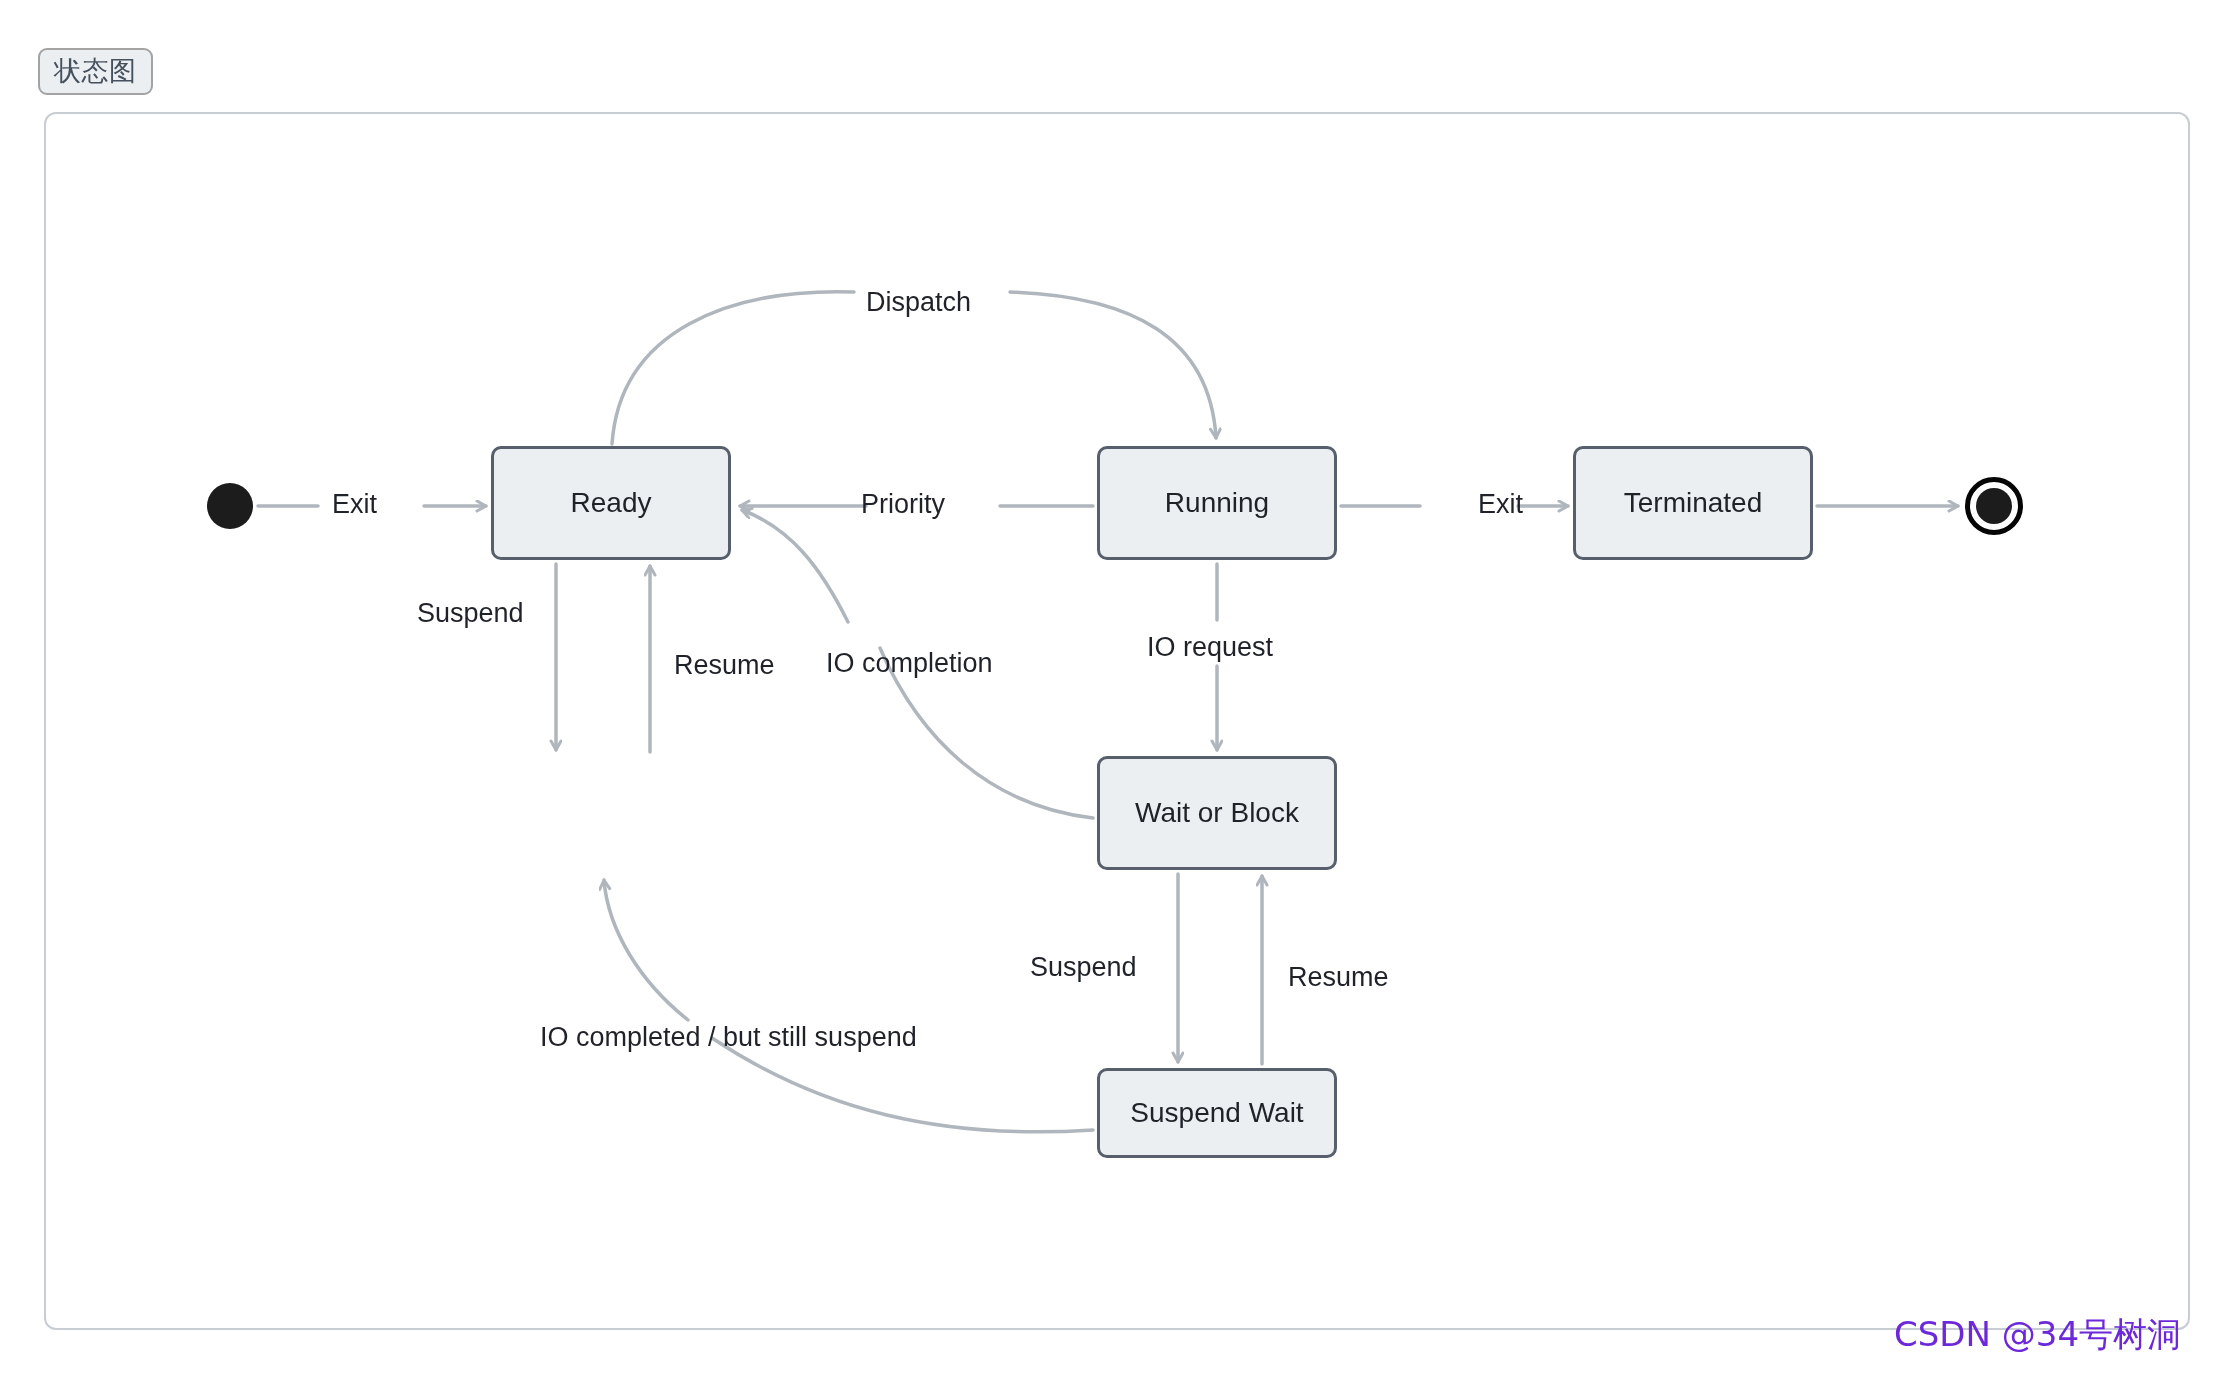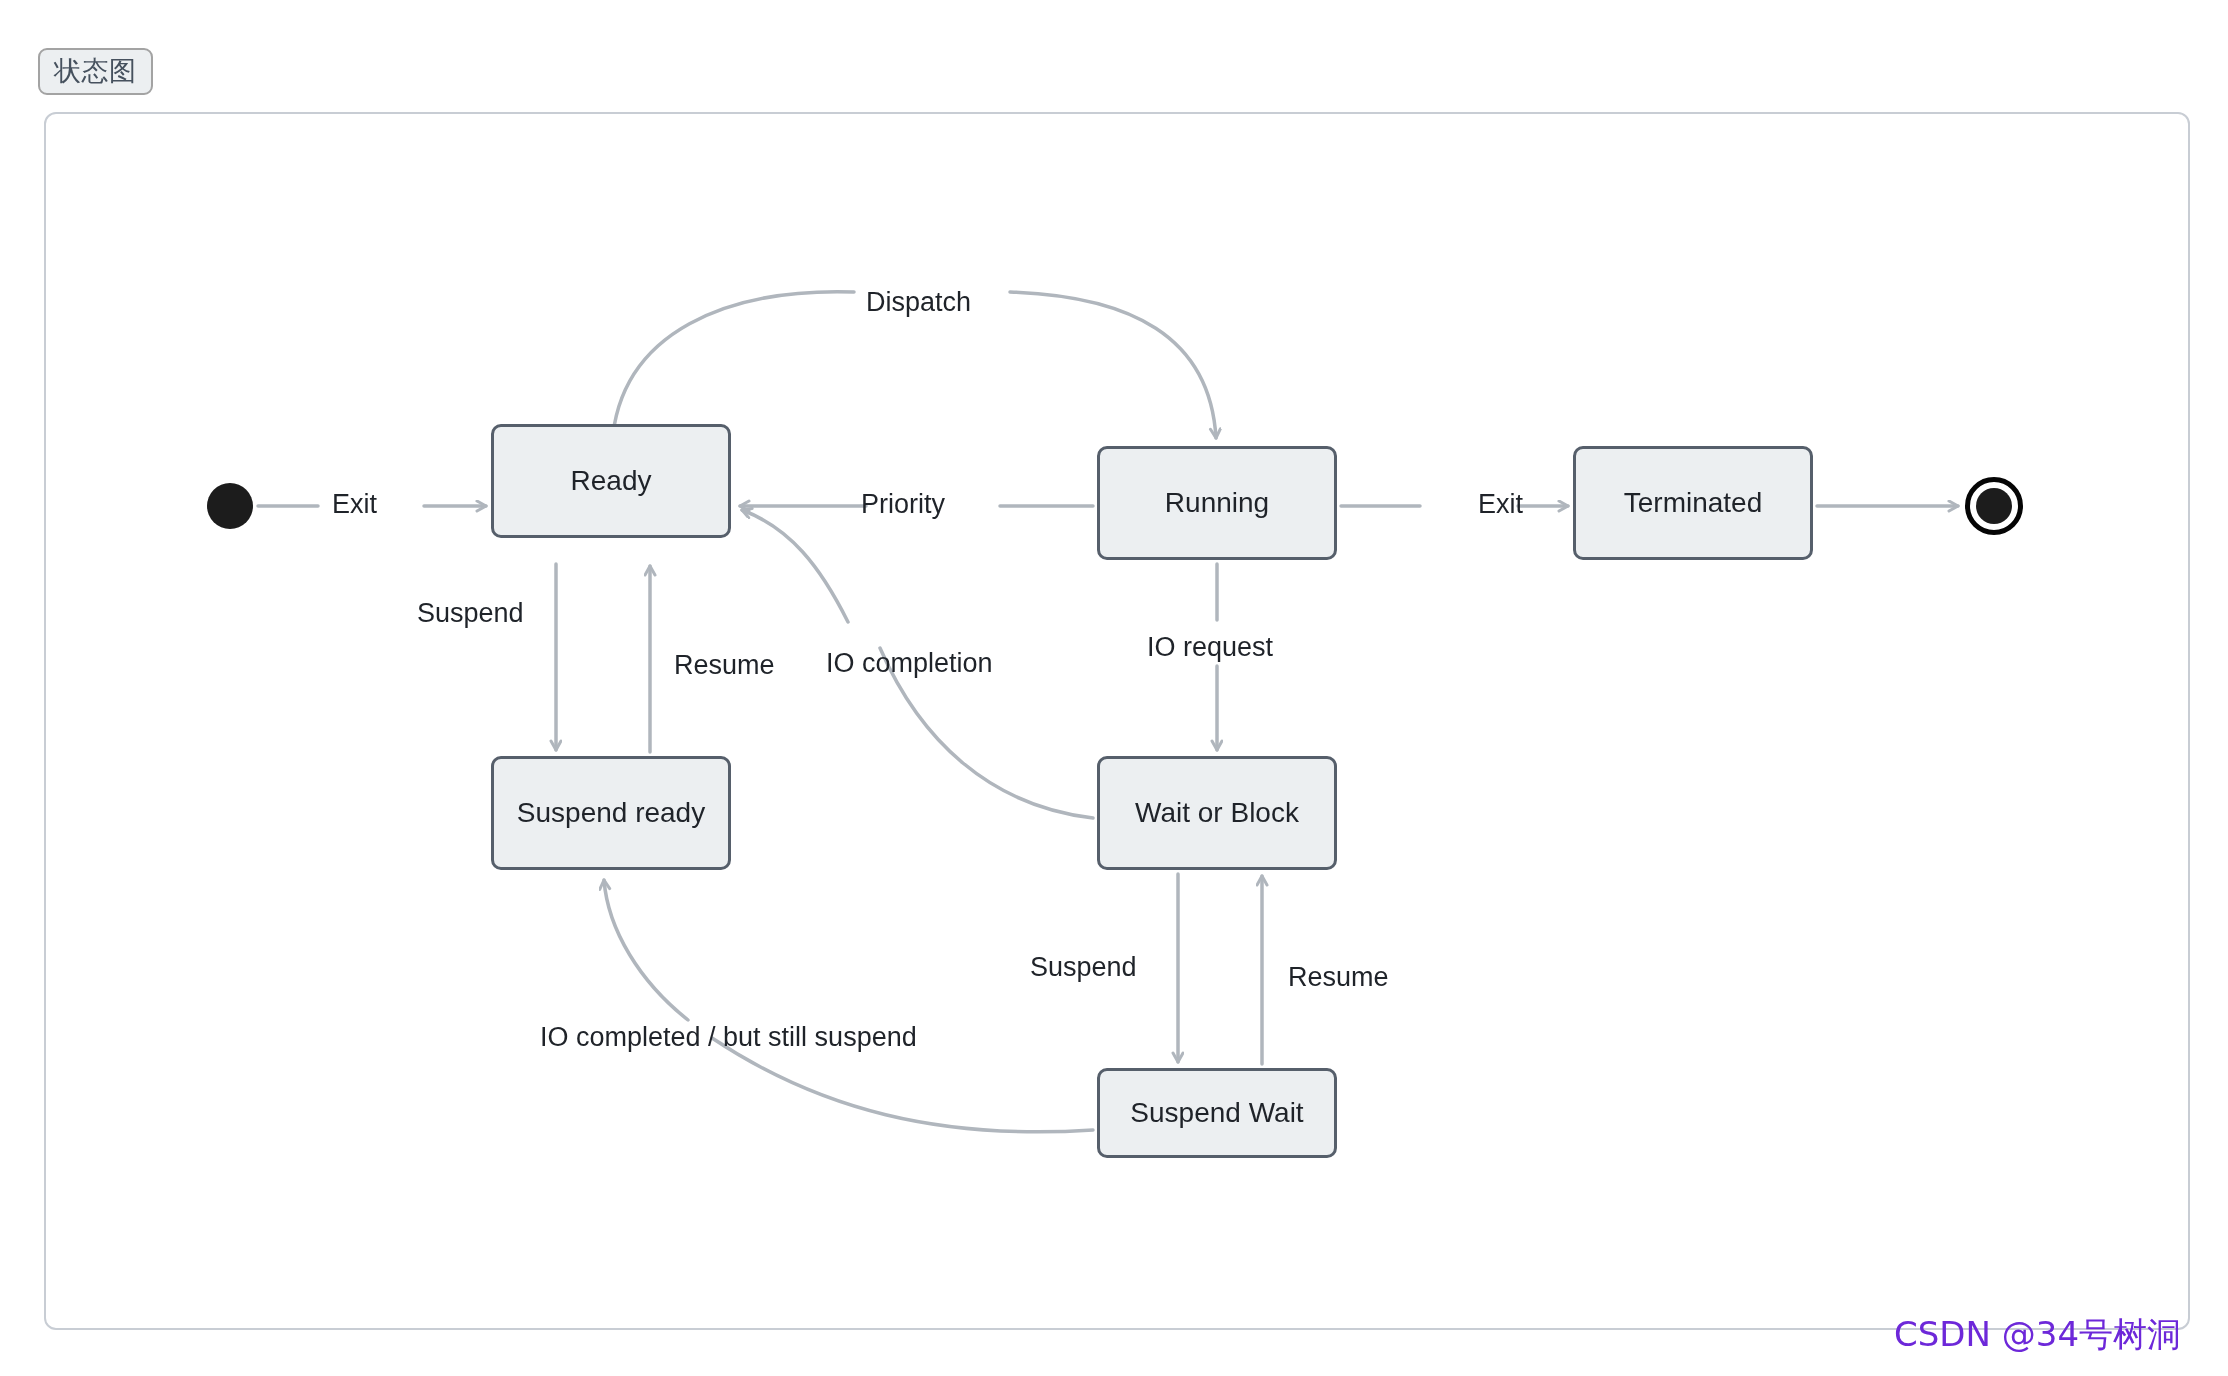--- a/index.html
+++ b/index.html
@@ -67,21 +67,21 @@
     border-radius: 10px;
     box-sizing: border-box;
     display: flex;
     align-items: center;
     justify-content: center;
     color: #1f2329;
     font-size: 28px;
     white-space: nowrap;
   }
 
-  .node-ready        { left: 491px;  top: 424px;  width: 240px; height: 114px; }
+  .node-ready        { left: 491px;  top: 446px;  width: 240px; height: 114px; }
   .node-running      { left: 1097px; top: 446px;  width: 240px; height: 114px; }
   .node-terminated   { left: 1573px; top: 446px;  width: 240px; height: 114px; }
   .node-suspendready { left: 491px;  top: 756px;  width: 240px; height: 114px; }
   .node-waitblock    { left: 1097px; top: 756px;  width: 240px; height: 114px; }
   .node-suspendwait  { left: 1097px; top: 1068px; width: 240px; height: 90px; }
 
   
   .initial-state {
     position: absolute;
     left: 207px;
@@ -206,23 +206,20 @@
   </div>
 
   <div class="state-node node-terminated">
     <span>Terminated</span>
   </div>
 
   <div class="state-node node-running">
     <span>Running</span>
   </div>
 
-  <div class="state-node node-suspendready">
-    <span>Suspend ready</span>
-  </div>
 
   <div class="state-node node-waitblock">
     <span>Wait or Block</span>
   </div>
 
   <div class="state-node node-suspendwait">
     <span>Suspend Wait</span>
   </div>
 
   <div class="edge-label lbl-fork">Exit</div>

